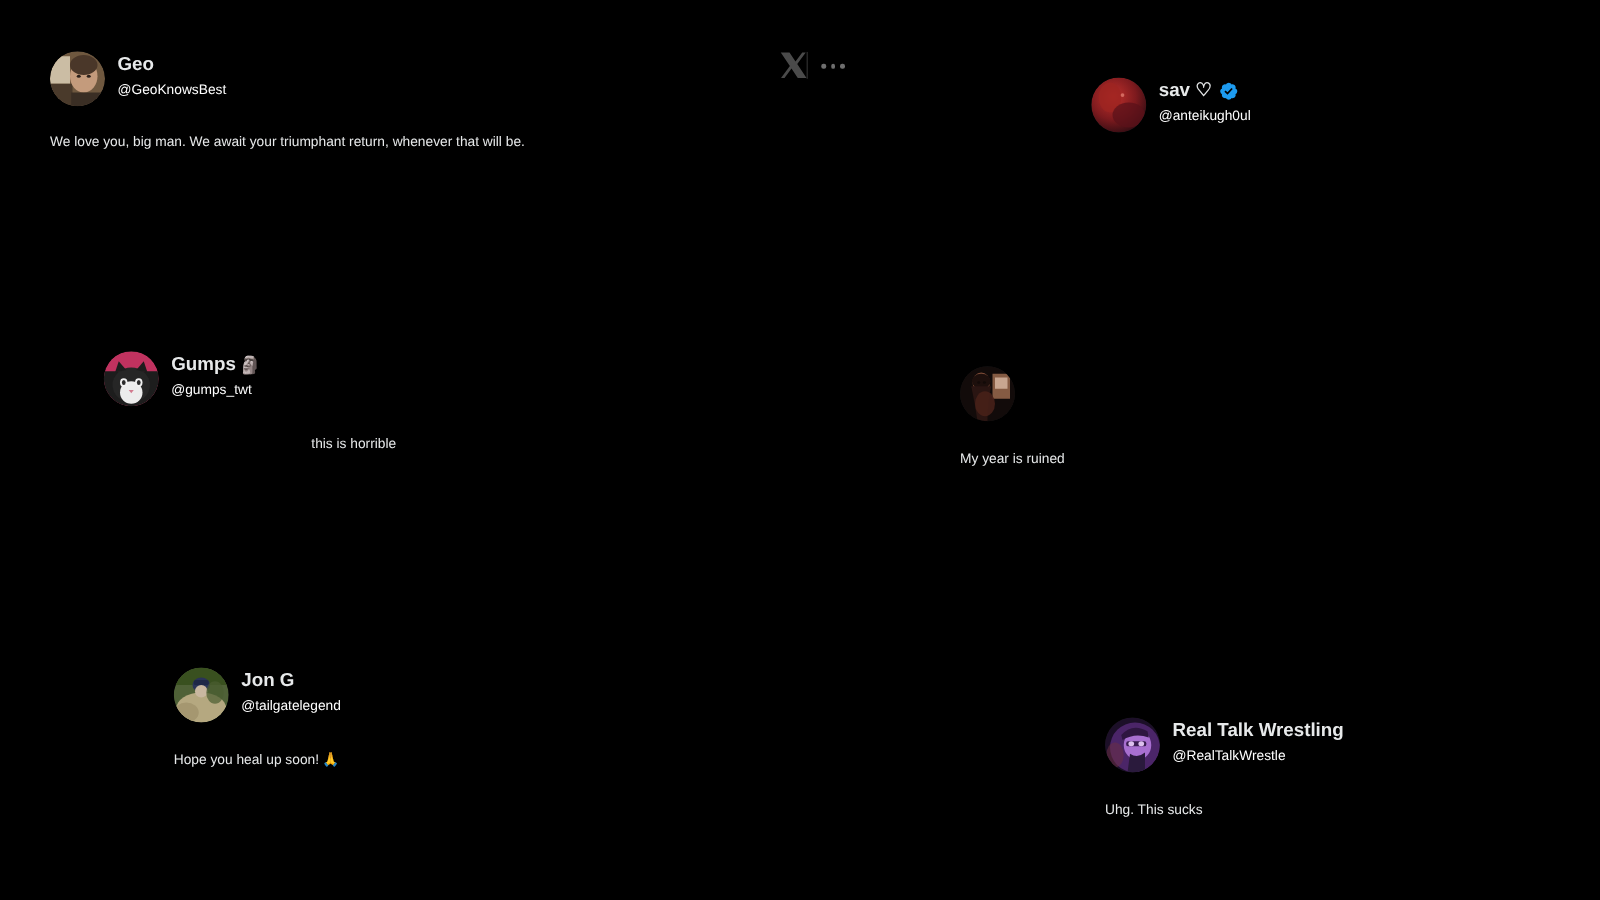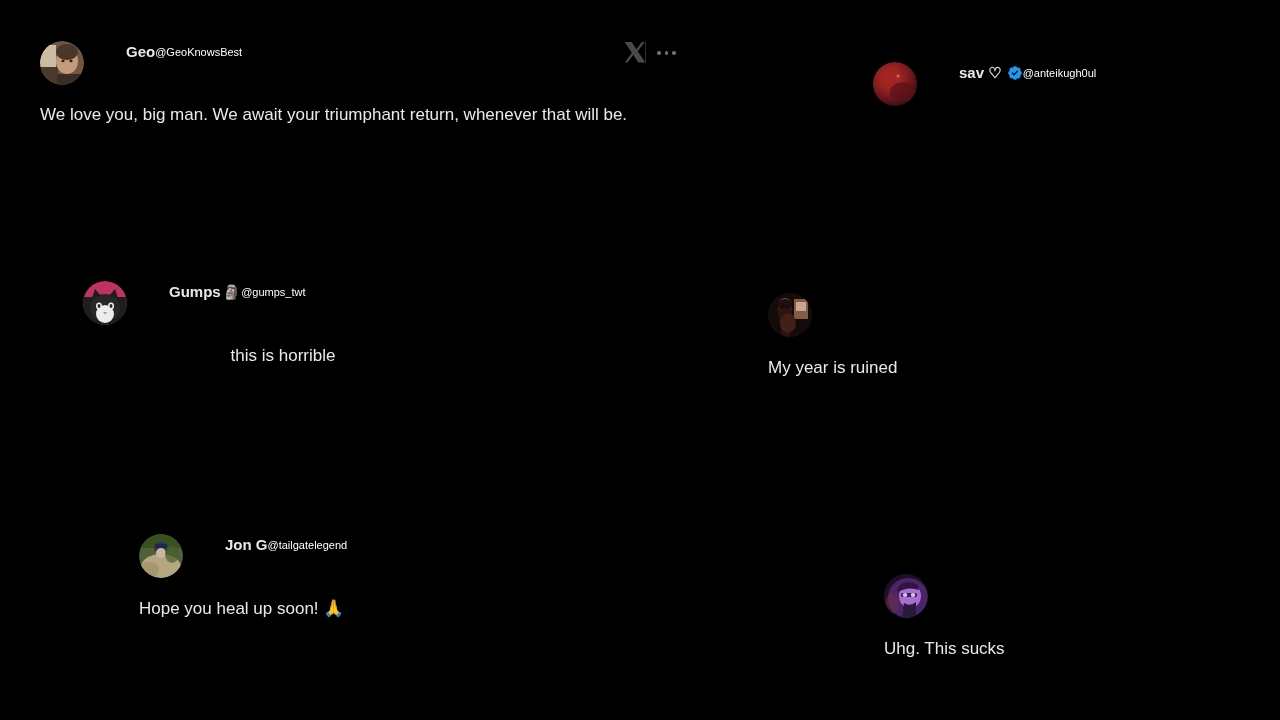--- a/index.html
+++ b/index.html
@@ -32,24 +32,23 @@
     border-radius: 50%;
     flex: 0 0 44px;
     overflow: hidden;
     position: relative;
     background: #151515;
   }
   .avatar svg { display: block; width: 44px; height: 44px; }
 
   .names {
     display: flex;
-    flex-direction: row;
+    flex-direction: column;
     justify-content: center;
     padding-top: 1px;
-    margin-left: 32px;
   }
 
   .display-name {
     color: #e7e9ea;
     font-size: 15px;
     font-weight: 700;
     line-height: 20px;
     white-space: nowrap;
     display: flex;
     align-items: center;
@@ -68,21 +67,21 @@
   .handle {
     color: #ffffff;
     font-size: 11px;
     font-weight: 400;
     line-height: 20px;
     white-space: nowrap;
   }
 
   .tweet-body {
     color: #e7e9ea;
-    font-size: 17px;
+    font-size: 11px;
     font-weight: 400;
     line-height: 27px;
     white-space: pre-wrap;
   }
 
   
   #tweet-geo        { left: 40px;  top: 41px;  width: 640px; }
   #tweet-geo .tweet-body { margin-top: 16px; width: 625px; }
 
   #tweet-sav        { left: 873px; top: 62px;  width: 400px; }
@@ -317,15 +316,21 @@
           <ellipse cx="26" cy="22" rx="11" ry="12" fill="#a86fd0"></ellipse>
           <path d="M13 14 Q22 4 34 11 L35 16 Q24 12 14 18 Z" fill="#2e1640"></path>
           <rect x="17" y="19" width="16" height="4" rx="1.5" fill="#3a1d52"></rect>
           <ellipse cx="21" cy="21" rx="2.3" ry="2" fill="#dcc0ee"></ellipse>
           <ellipse cx="29" cy="21" rx="2.3" ry="2" fill="#dcc0ee"></ellipse>
           <path d="M20 29 Q26 33 32 28 L32 44 L18 44 Z" fill="#2a1a3c"></path>
           <ellipse cx="8" cy="30" rx="7" ry="10" fill="#6b2f44" opacity="0.55"></ellipse>
         </g>
       </svg>
     </div>
+    <div class="names">
+      <div class="display-name">
+        <span>Real Talk Wrestling</span>
+      </div>
+      <div class="handle">@RealTalkWrestle</div>
+    </div>
   </div>
   <div class="tweet-body">Uhg. This sucks</div>
 </div>
 
 </body></html>

